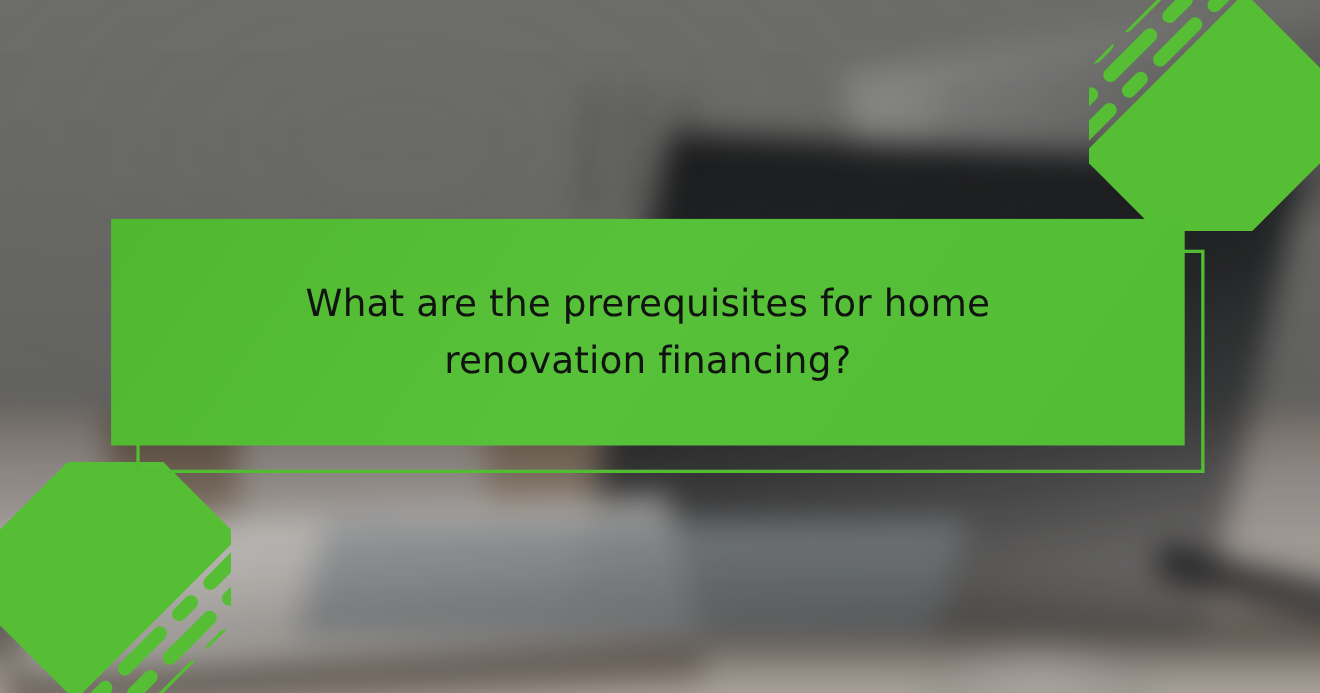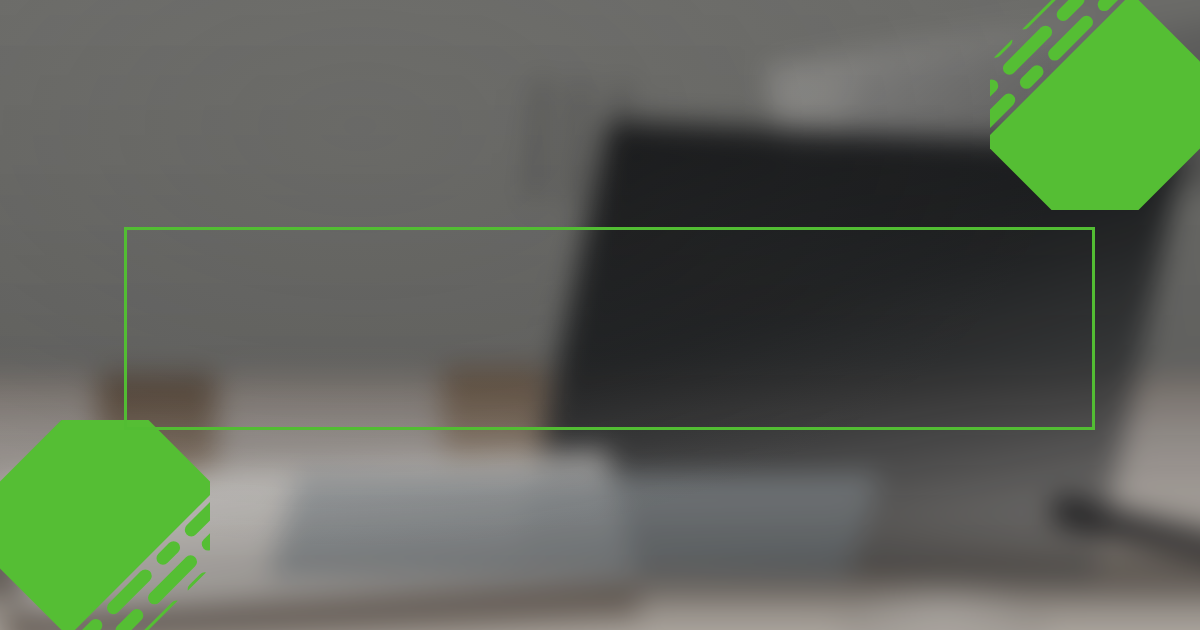--- a/index.html
+++ b/index.html
@@ -312,14 +312,17 @@
           <use href="#dashrow-bl" x="0" y="132"></use>
           <use href="#dashrow2-bl" x="0" y="154"></use>
           <rect x="-40" y="172" width="400" height="260"></rect>
         </g>
       </g>
     </svg>
   </div>
 
   <div class="outline-rect"></div>
 
+  <div class="card">
+    <h1 class="card-title">What are the prerequisites for home renovation financing?</h1>
+  </div>
 
 </div>
 
 </body></html>

